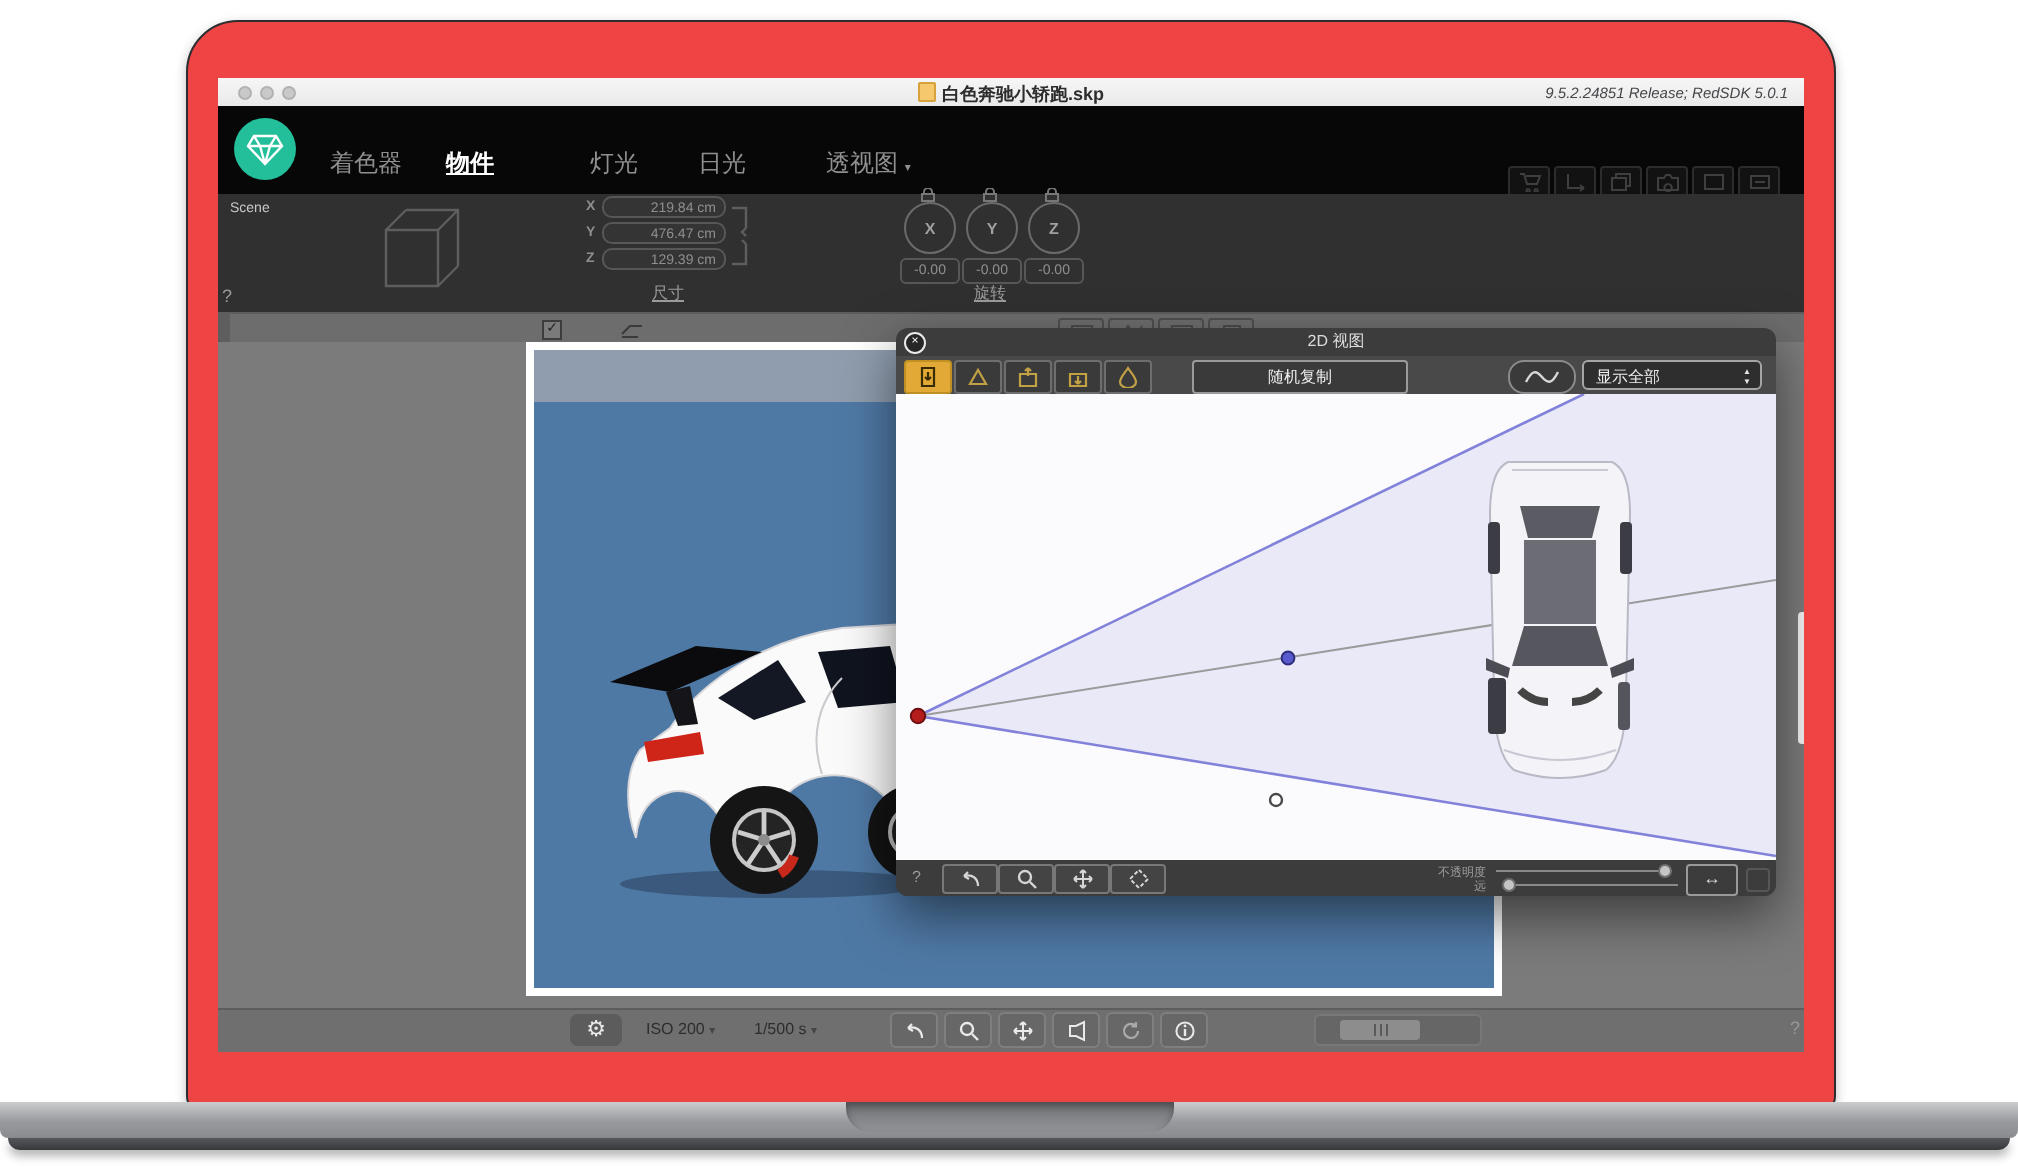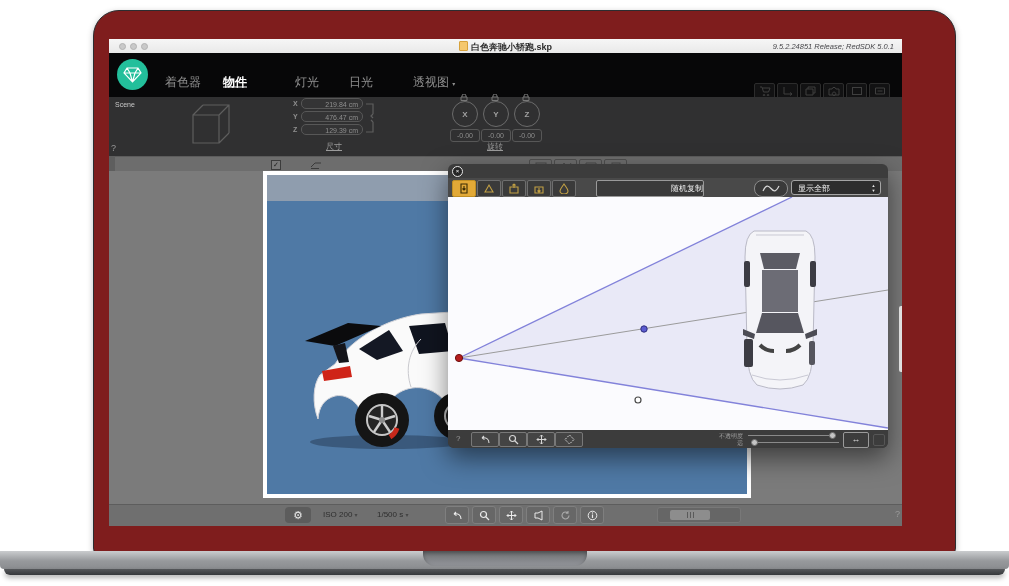--- a/index.html
+++ b/index.html
@@ -1,21 +1,21 @@
 <!DOCTYPE html>
 <html><head>
 <meta charset="utf-8">
 <style>
   html,body{margin:0;padding:0;background:#ffffff;}
   .page{position:relative;width:1009px;height:586px;background:#fff;overflow:hidden;
         font-family:"Liberation Sans","DejaVu Sans",sans-serif;}
   .abs{position:absolute;}
   
-  .lid{position:absolute;left:93px;top:10px;width:823px;height:546px;background:#7f1d1d;
-       border-radius:26px 26px 10px 10px;border:1px solid #2c2d30;box-shadow:0 2px 6px rgba(0,0,0,.25);padding-left:38px;}
+  .lid{position:absolute;left:93px;top:10px;width:823px;height:546px;background:#ef4444;
+       border-radius:26px 26px 10px 10px;border:1px solid #2c2d30;box-shadow:0 2px 6px rgba(0,0,0,.25);}
   .chin-text{position:absolute;left:0;top:526px;width:100%;text-align:center;color:#e6e6e8;
        font-size:13px;font-weight:bold;letter-spacing:.3px;}
   .base-band{position:absolute;left:0;top:551px;width:1009px;height:18px;
        background:linear-gradient(#caccce,#97999c 55%,#8a8c8f);border-radius:0 0 4px 4px;}
   .notch{position:absolute;left:423px;top:0;width:164px;height:15px;
        background:linear-gradient(#6f7174,#93959a);border-radius:0 0 12px 12px;
        box-shadow:inset 0 2px 4px rgba(0,0,0,.35);}
   .base-lip{position:absolute;left:4px;top:569px;width:1001px;height:6px;
        background:linear-gradient(#515употр356,#505255,#36383b);background:linear-gradient(#55575a,#36383b);
        border-radius:0 0 14px 14px;box-shadow:0 3px 5px rgba(0,0,0,.3);}
@@ -72,21 +72,21 @@
   .twod-title{position:absolute;left:0;top:0;width:100%;height:14px;text-align:center;
        font-size:8px;color:#dcdcdc;line-height:14px;}
   .twod-close{position:absolute;left:4px;top:2px;width:11px;height:11px;border-radius:50%;
        background:#262626;border:1.5px solid #e9e9e9;box-sizing:border-box;color:#fff;
        font-size:6px;line-height:8px;text-align:center;}
   .twod-toolbar{position:absolute;left:0;top:14px;width:100%;height:19px;background:#494949;}
   .tbtn{position:absolute;top:2px;width:22px;height:15px;border:1px solid #6e6e6e;border-radius:2px;
        background:#3a3a3a;display:flex;align-items:center;justify-content:center;}
   .tbtn.active{background:#e2a937;border-color:#c08f24;}
   .btn-copy{position:absolute;left:148px;top:2px;width:106px;height:15px;border:1px solid #9a9a9a;
-       border-radius:2px;background:#3a3a3a;color:#efefef;font-size:8px;text-align:right;line-height:15px;}
+       border-radius:2px;background:#3a3a3a;color:#efefef;font-size:8px;text-align:center;line-height:15px;}
   .btn-sine{position:absolute;left:306px;top:2px;width:32px;height:15px;border:1px solid #8b8b8b;
        border-radius:8px;background:#3a3a3a;display:flex;align-items:center;justify-content:center;}
   .dropdown{position:absolute;left:343px;top:2px;width:90px;height:15px;border:1px solid #a5a5a5;
        border-radius:3px;background:#2e2e2e;color:#ededed;font-size:8px;line-height:15px;padding-left:6px;box-sizing:border-box;}
   .dd-stepper{position:absolute;right:1px;top:1px;width:11px;height:11px;display:flex;flex-direction:column;
        align-items:center;justify-content:center;font-size:4px;color:#e8e8e8;line-height:5px;}
   .canvas2d{position:absolute;left:0;top:33px;width:440px;height:233px;background:#fbfbfe;overflow:hidden;}
   .twod-bottom{position:absolute;left:0;top:266px;width:440px;height:18px;background:#3c3c3c;border-radius:0 0 6px 6px;}
   .bbtn{position:absolute;top:2px;width:26px;height:13px;border:1px solid #787878;border-radius:2px;
        background:#444;display:flex;align-items:center;justify-content:center;}
@@ -280,20 +280,21 @@
             <path d="M104,129 a16,16 0 0 1 -7,9" stroke="#c8281a" stroke-width="5" fill="none"></path>
             <circle cx="165" cy="117" r="24" fill="#131313"></circle>
             <circle cx="165" cy="117" r="13" fill="#212121" stroke="#bfbfbf" stroke-width="2"></circle>
           </svg>
         </div>
       </div>
       <div class="scrollbar"></div>
 
       <div class="twod">
         <div class="twod-close">×</div>
+        <div class="twod-title">2D 视图</div>
 
         <div class="twod-toolbar">
           <div class="tbtn active" style="left:4px">
             <svg width="12" height="11" viewBox="0 0 12 11">
                 <path d="M3,1 h6 v9 h-6 z M6,3 v4 M6,7 l-1.5,-1.5 M6,7 l1.5,-1.5" fill="none" stroke="#3a2d05" stroke-width="1.1"></path>
               </svg>
           </div>
           <div class="tbtn" style="left:29px">
             <svg width="12" height="11" viewBox="0 0 12 11">
                 <path d="M2,9 L6,2 L10,9 Z" fill="none" stroke="#c2a044" stroke-width="1.1"></path>

